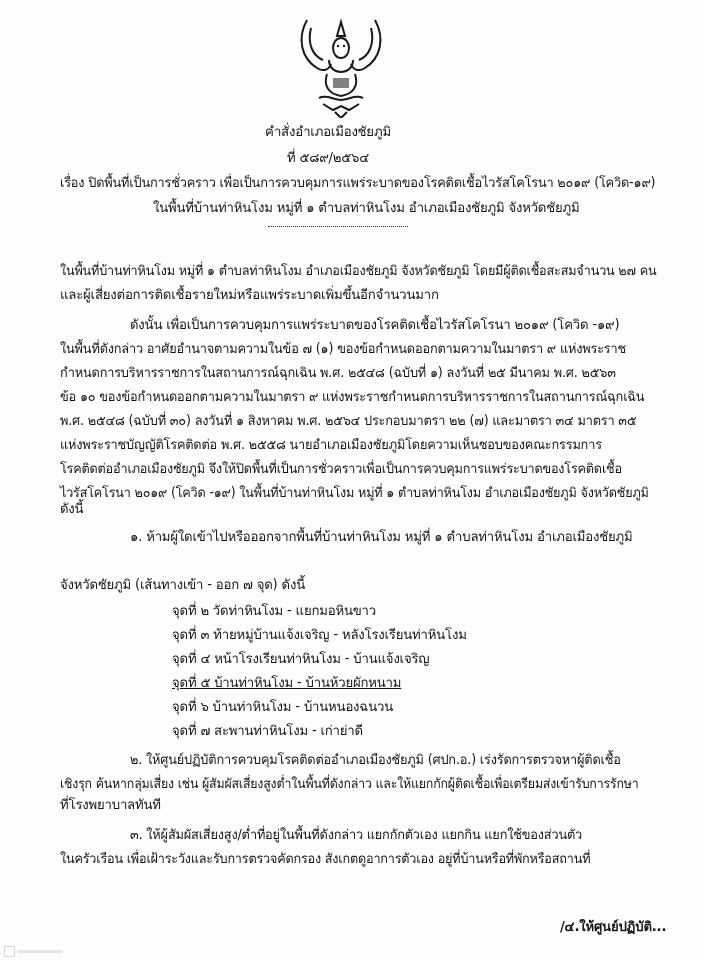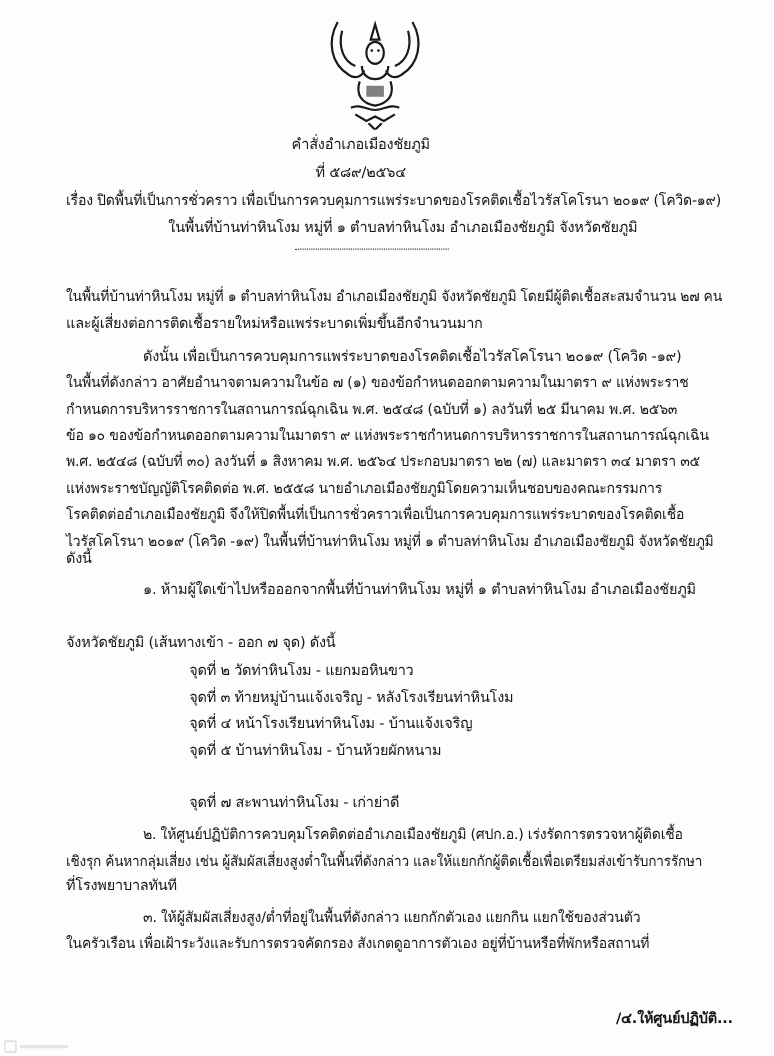--- a/index.html
+++ b/index.html
@@ -100,21 +100,22 @@
   <div class="line" style="left:60px; top:460px; transform:scaleX(0.96);">โรคติดต่ออำเภอเมืองชัยภูมิ จึงให้ปิดพื้นที่เป็นการชั่วคราวเพื่อเป็นการควบคุมการแพร่ระบาดของโรคติดเชื้อ</div>
   <div class="line" style="left:60px; top:484px; transform:scaleX(0.96);">ไวรัสโคโรนา ๒๐๑๙ (โควิด -๑๙) ในพื้นที่บ้านท่าหินโงม หมู่ที่ ๑ ตำบลท่าหินโงม อำเภอเมืองชัยภูมิ จังหวัดชัยภูมิ</div>
   <div class="line" style="left:60px; top:500px;">ดังนี้</div>
 
   <div class="line" style="left:130px; top:528px;">๑. ห้ามผู้ใดเข้าไปหรือออกจากพื้นที่บ้านท่าหินโงม หมู่ที่ ๑ ตำบลท่าหินโงม อำเภอเมืองชัยภูมิ</div>
   <div class="line" style="left:60px; top:552px;margin-top:24px;">จังหวัดชัยภูมิ (เส้นทางเข้า - ออก ๗ จุด) ดังนี้</div>
 
   <div class="line" style="left:172px; top:602px;">จุดที่ ๒  วัดท่าหินโงม - แยกมอหินขาว</div>
   <div class="line" style="left:172px; top:626px;">จุดที่ ๓  ท้ายหมู่บ้านแจ้งเจริญ - หลังโรงเรียนท่าหินโงม</div>
   <div class="line" style="left:172px; top:650px;">จุดที่ ๔  หน้าโรงเรียนท่าหินโงม - บ้านแจ้งเจริญ</div>
-  <div class="line" style="left:172px; top:674px;">จุดที่ ๕  บ้านท่าหินโงม - บ้านห้วยผักหนาม</div>
+  <div class="line" style="left:172px; top:674px;text-decoration:underline;">จุดที่ ๕  บ้านท่าหินโงม - บ้านห้วยผักหนาม</div>
+  <div class="line" style="left:172px; top:698px;">จุดที่ ๖  บ้านท่าหินโงม - บ้านหนองฉนวน</div>
   <div class="line" style="left:172px; top:722px;">จุดที่ ๗  สะพานท่าหินโงม - เก่าย่าดี</div>
 
   <div class="line" style="left:130px; top:751px; transform:scaleX(0.97);">๒. ให้ศูนย์ปฏิบัติการควบคุมโรคติดต่ออำเภอเมืองชัยภูมิ (ศปก.อ.) เร่งรัดการตรวจหาผู้ติดเชื้อ</div>
   <div class="line" style="left:60px; top:775px; transform:scaleX(0.94);">เชิงรุก ค้นหากลุ่มเสี่ยง เช่น ผู้สัมผัสเสี่ยงสูงต่ำในพื้นที่ดังกล่าว และให้แยกกักผู้ติดเชื้อเพื่อเตรียมส่งเข้ารับการรักษา</div>
   <div class="line" style="left:60px; top:797px;font-family:Liberation Mono, monospace;">ที่โรงพยาบาลทันที</div>
 
   <div class="line" style="left:130px; top:826px; transform:scaleX(0.97);">๓. ให้ผู้สัมผัสเสี่ยงสูง/ต่ำที่อยู่ในพื้นที่ดังกล่าว แยกกักตัวเอง แยกกิน แยกใช้ของส่วนตัว</div>
   <div class="line" style="left:60px; top:850px; transform:scaleX(0.96);">ในครัวเรือน เพื่อเฝ้าระวังและรับการตรวจคัดกรอง สังเกตดูอาการตัวเอง อยู่ที่บ้านหรือที่พักหรือสถานที่</div>
 
   <div class="line" style="left:560px; top:918px;font-weight:bold;">/๔.ให้ศูนย์ปฏิบัติ...</div>

